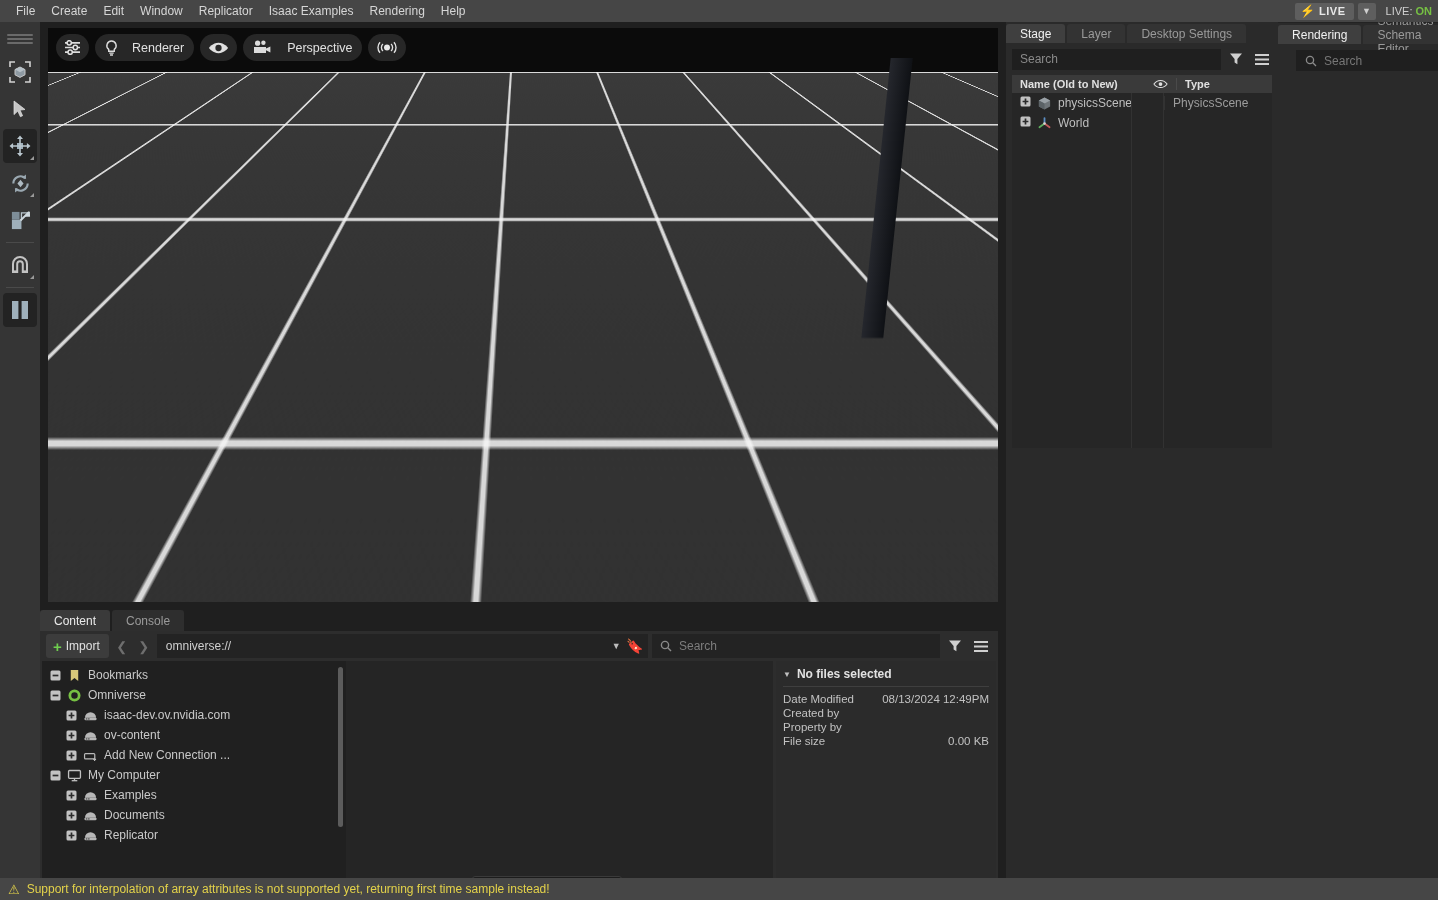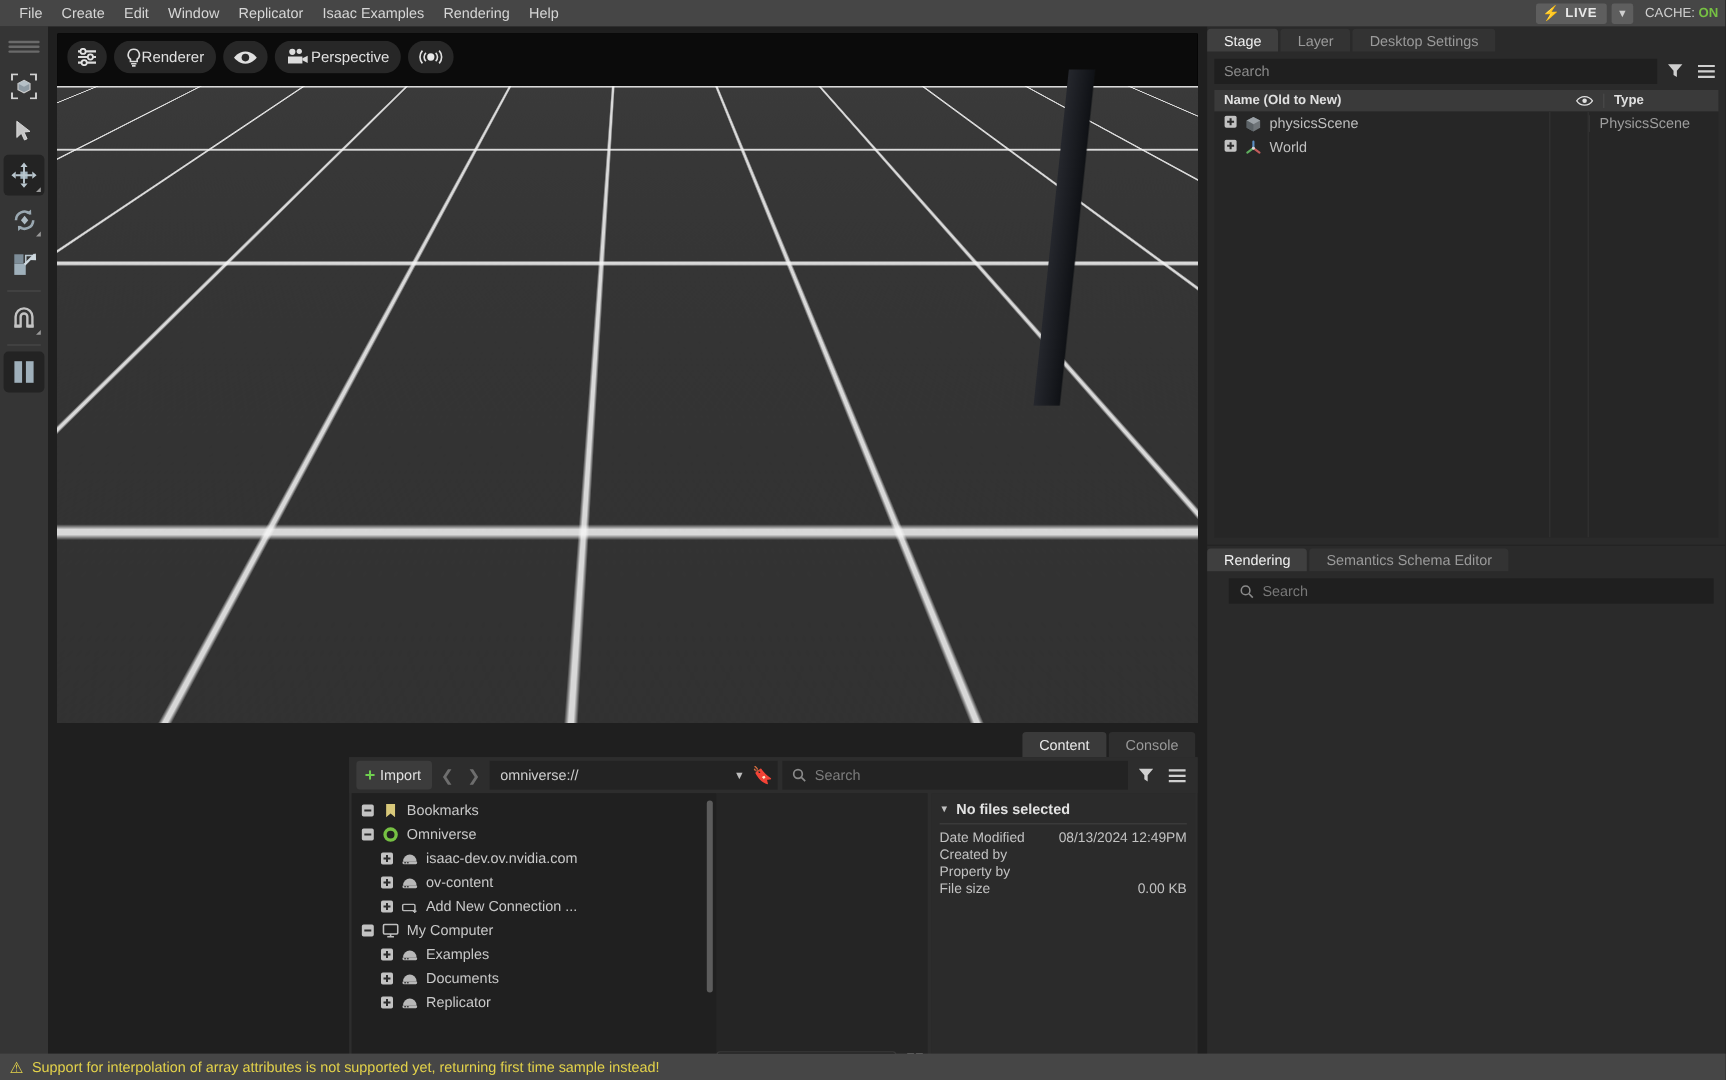--- a/index.html
+++ b/index.html
@@ -29,21 +29,21 @@
     background:#5e5e5e; width:18px; height:17px; border-radius:2px;
     display:flex; align-items:center; justify-content:center; color:#cfcfcf; font-size:9px;
   }
   .cache-txt { font-size:11px; color:#d0d0d0; margin-left:6px; }
   .cache-on { color:#76c043; font-weight:bold; }
 
   
   #app { display:flex; height:878px; }
   #leftbar { width:40px; background:#353535; padding-top:6px; flex:0 0 40px; }
   #center { width:966px; flex:0 0 966px; display:flex; flex-direction:column; background:#1f1f1f; }
-  #rightpanel { width:432px; flex:0 0 432px; background:#2a2a2a; display:flex; flex-direction:column; }
+  #rightpanel { width:432px; flex:0 0 432px; background:#2a2a2a; display:flex; flex-direction:row; }
 
   
   .tool {
     width:34px; height:34px; margin:3px auto; border-radius:4px;
     display:flex; align-items:center; justify-content:center; position:relative;
   }
   .tool.active { background:#232323; }
   .tool svg { display:block; }
   .tool-sep { height:1px; background:#4a4a4a; margin:5px 6px; }
   .handle-lines { padding:4px 0 6px; }
@@ -113,29 +113,29 @@
     clip-path:polygon(47% 0%, 100% 92%, 88% 100%, 12% 100%, 0% 92%); }
   #cone-red-right { left:683px; top:48px; width:82px; height:167px;
     clip-path:polygon(50% 0%, 100% 92%, 88% 100%, 12% 100%, 0% 92%); }
   
   .rail { position:absolute; z-index:3; background:linear-gradient(180deg,#202228,#0e1014); }
 
   
   #vp-toolbar { position:absolute; left:8px; top:6px; display:flex; align-items:center; gap:6px; z-index:20; }
   .vp-btn {
     background:#2a2a2ae8; border-radius:14px; height:27px; display:flex; align-items:center;
-    padding:0 10px; gap:0; color:#e0e0e0; font-size:12.5px;
+    padding:0 10px; gap:14px; color:#e0e0e0; font-size:12.5px;
   }
   .vp-btn.icon-only { padding:0 8px; }
 
   
   #axis-gizmo { position:absolute; left:24px; bottom:46px; width:54px; height:52px; z-index:20; }
 
   
-  #bottomdock { flex:1; margin:8px 8px 0 0; display:flex; flex-direction:column; min-height:0;align-items:flex-end; }
+  #bottomdock { flex:1; margin:8px 8px 0 0; display:flex; flex-direction:column; min-height:0; }
   .tabrow { display:flex; align-items:flex-end; height:21px; padding-left:0; }
   .tab {
     height:21px; padding:0 14px; font-size:12px; color:#9a9a9a; background:#2e2e2e;
     display:flex; align-items:center; border-top-left-radius:3px; border-top-right-radius:3px;
     margin-right:2px;
   }
   .tab.active { background:#3a3a3a; color:#eaeaea; }
   #content-body { flex:1; background:#2d2d2d; display:flex; flex-direction:column; min-height:0; }
 
   #content-toolbar { height:30px; display:flex; align-items:center; gap:4px; padding:3px 6px; background:#2d2d2d; }
@@ -243,21 +243,21 @@
 
   <div id="menu-right">
     <div class="live-badge">
       <span class="bolt">⚡</span>
       <span class="live-label">LIVE</span>
     </div>
     <div class="live-drop">
       <span>▼</span>
     </div>
     <div class="cache-txt">
-      <span>CACHE:</span>
+      <span>LIVE:</span>
       <span class="cache-on">ON</span>
     </div>
   </div>
 </div>
 
 <div id="app">
 
   <div id="leftbar">
     <div class="handle-lines">
       <div></div>

